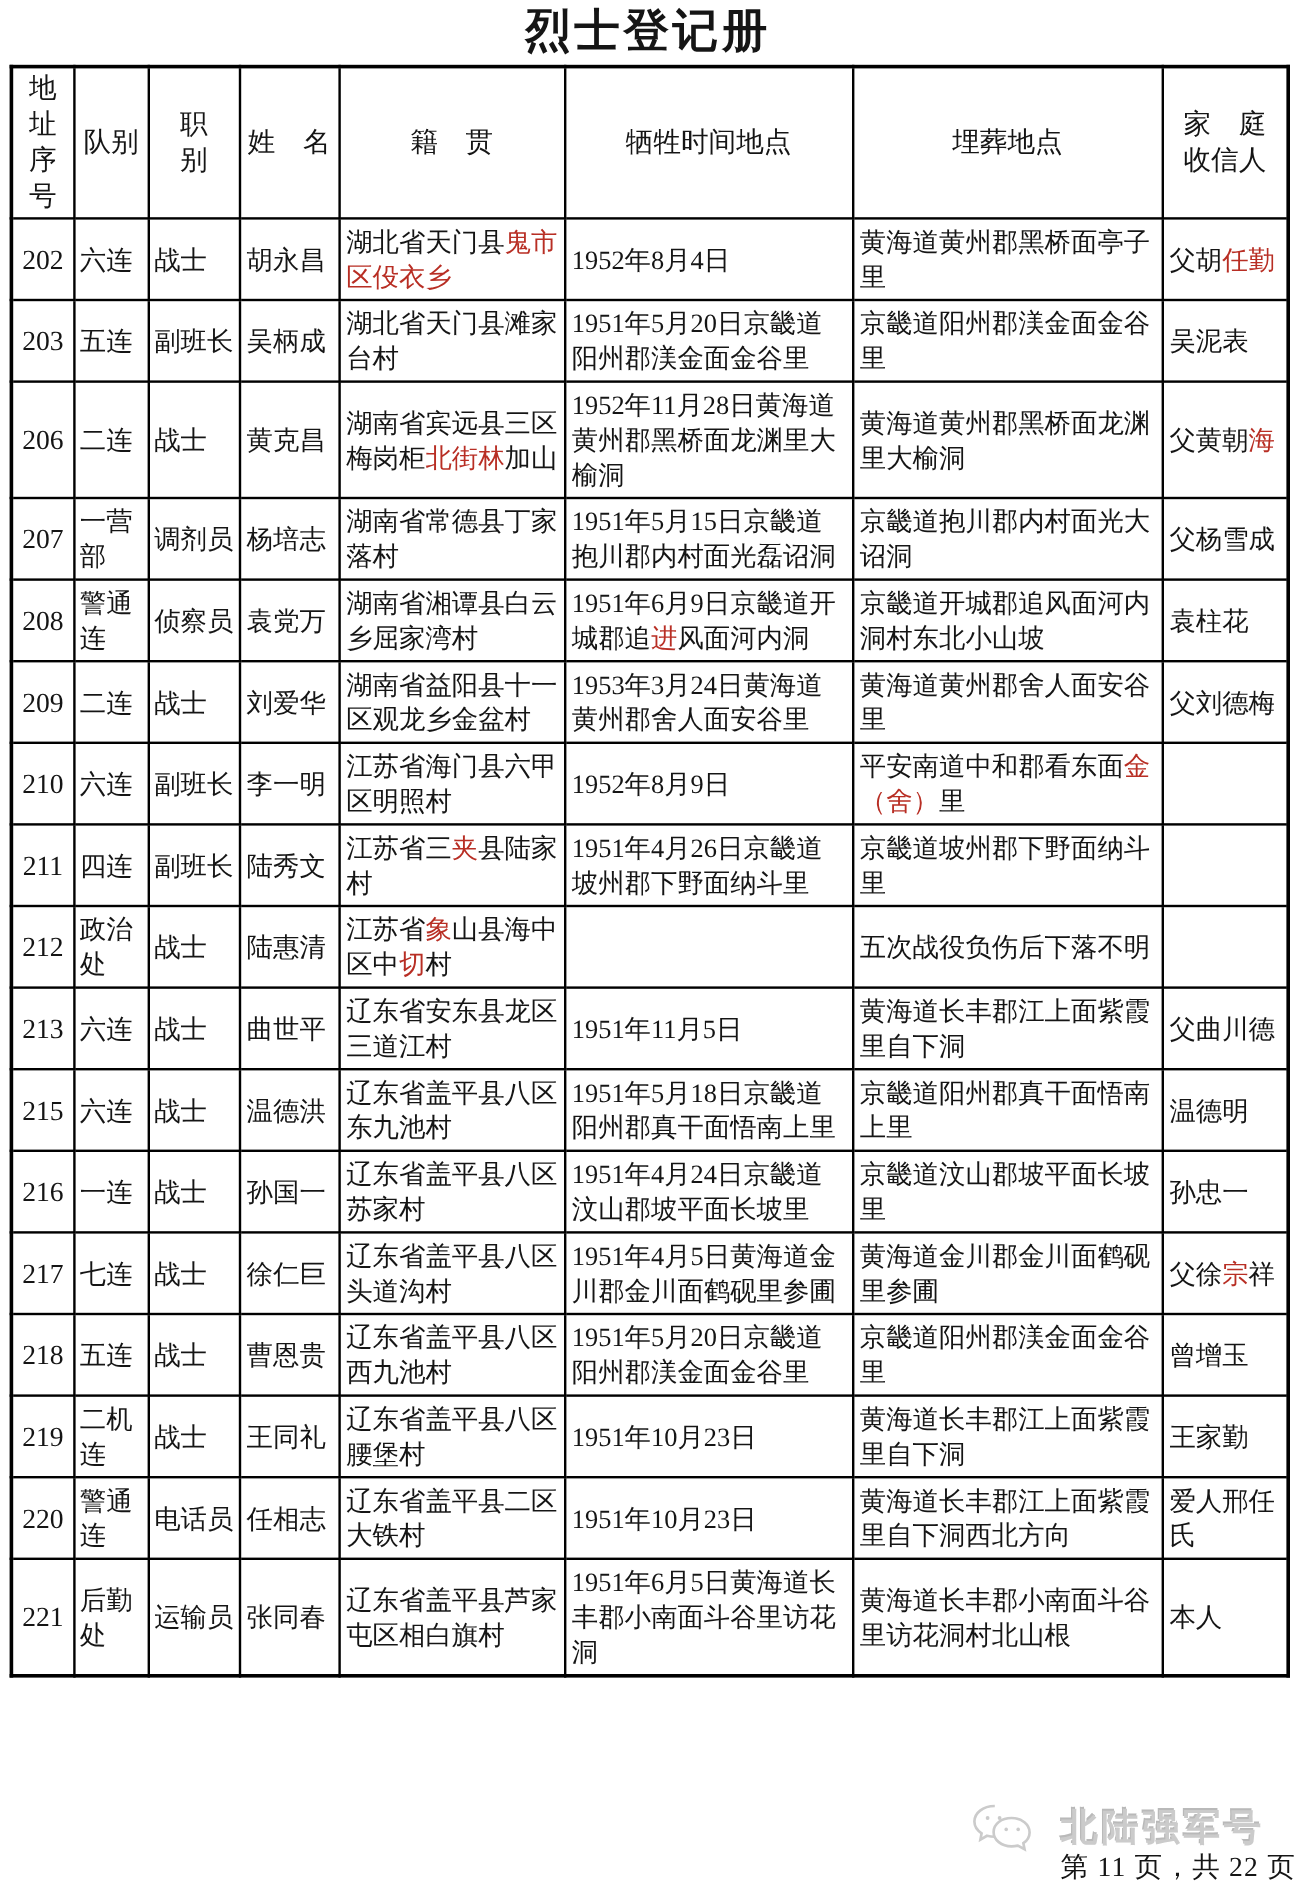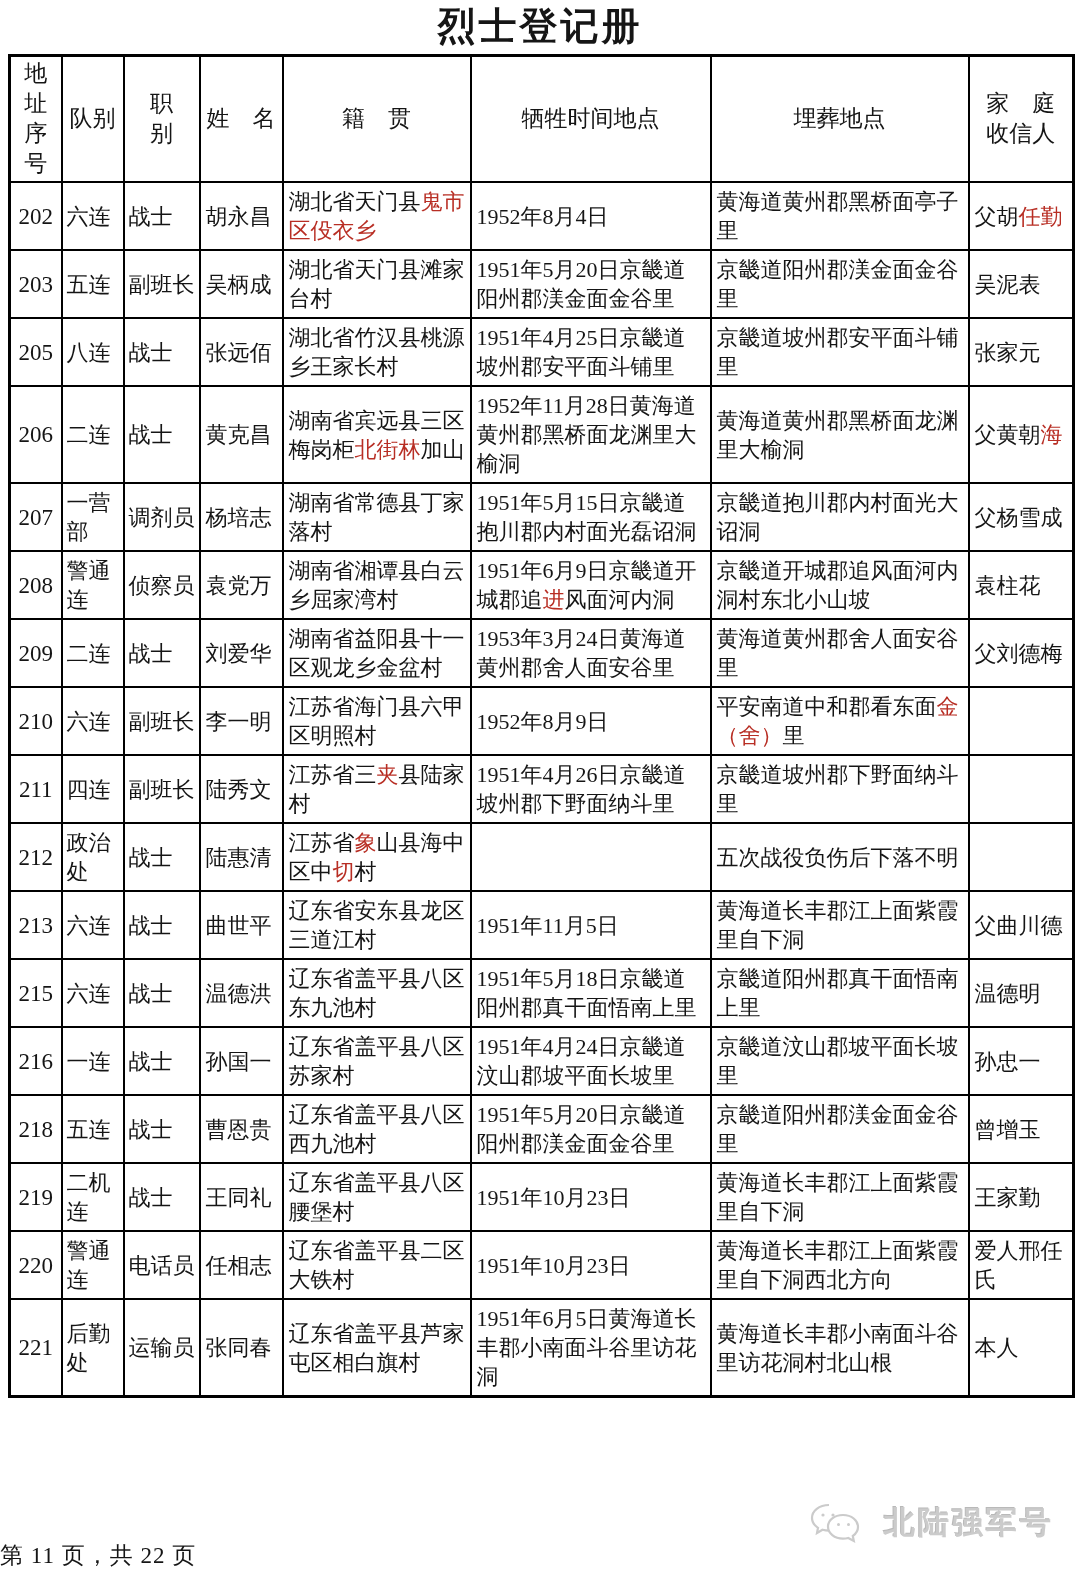--- a/index.html
+++ b/index.html
@@ -50,21 +50,21 @@
     position:absolute;top:1502px;right:26px;
     display:flex;align-items:center;gap:23px;
     color:var(--wm);
     font-size:31px;font-weight:bold;letter-spacing:3px;
     font-family:"Liberation Sans","DejaVu Sans",sans-serif;
     text-shadow:1px 1px 0 #ffffff, -1px -1px 0 #b9b9b9;
   }
   .watermark svg{display:block;}
   .page-number{
     position:absolute;top:1540px;left:0;width:100%;
-    text-align:left;font-size:23px;letter-spacing:1px;
+    text-align:right;font-size:23px;letter-spacing:1px;
   }
 </style>
 </head>
 <body>
 
 <div class="page">
 
   <h1 class="title">烈士登记册</h1>
 
   <table class="registry">
@@ -108,30 +108,20 @@
           <td class="c-serial">203</td>
           <td class="c-unit">五连</td>
           <td class="c-rank">副班长</td>
           <td class="c-name">吴柄成</td>
           <td class="c-origin">湖北省天门县滩家台村</td>
           <td class="c-sacrifice">1951年5月20日京畿道阳州郡渼金面金谷里</td>
           <td class="c-burial">京畿道阳州郡渼金面金谷里</td>
           <td class="c-recipient">吴泥表</td>
         </tr>
         <tr>
-          <td class="c-serial">205</td>
-          <td class="c-unit">八连</td>
-          <td class="c-rank">战士</td>
-          <td class="c-name">张远佰</td>
-          <td class="c-origin">湖北省竹汉县桃源乡王家长村</td>
-          <td class="c-sacrifice">1951年4月25日京畿道坡州郡安平面斗铺里</td>
-          <td class="c-burial">京畿道坡州郡安平面斗铺里</td>
-          <td class="c-recipient">张家元</td>
-        </tr>
-        <tr>
           <td class="c-serial">206</td>
           <td class="c-unit">二连</td>
           <td class="c-rank">战士</td>
           <td class="c-name">黄克昌</td>
           <td class="c-origin"><span>湖南省宾远县三区梅岗柜</span><span class="red">北街林</span><span>加山</span></td>
           <td class="c-sacrifice">1952年11月28日黄海道黄州郡黑桥面龙渊里大榆洞</td>
           <td class="c-burial">黄海道黄州郡黑桥面龙渊里大榆洞</td>
           <td class="c-recipient"><span>父黄朝</span><span class="red">海</span></td>
         </tr>
         <tr>
@@ -216,20 +206,30 @@
         </tr>
         <tr>
           <td class="c-serial">216</td>
           <td class="c-unit">一连</td>
           <td class="c-rank">战士</td>
           <td class="c-name">孙国一</td>
           <td class="c-origin">辽东省盖平县八区苏家村</td>
           <td class="c-sacrifice">1951年4月24日京畿道汶山郡坡平面长坡里</td>
           <td class="c-burial">京畿道汶山郡坡平面长坡里</td>
           <td class="c-recipient">孙忠一</td>
+        </tr>
+        <tr>
+          <td class="c-serial">217</td>
+          <td class="c-unit">七连</td>
+          <td class="c-rank">战士</td>
+          <td class="c-name">徐仁巨</td>
+          <td class="c-origin">辽东省盖平县八区头道沟村</td>
+          <td class="c-sacrifice">1951年4月5日黄海道金川郡金川面鹤砚里参圃</td>
+          <td class="c-burial">黄海道金川郡金川面鹤砚里参圃</td>
+          <td class="c-recipient"><span>父徐</span><span class="red">宗</span><span>祥</span></td>
         </tr>
         <tr>
           <td class="c-serial">218</td>
           <td class="c-unit">五连</td>
           <td class="c-rank">战士</td>
           <td class="c-name">曹恩贵</td>
           <td class="c-origin">辽东省盖平县八区西九池村</td>
           <td class="c-sacrifice">1951年5月20日京畿道阳州郡渼金面金谷里</td>
           <td class="c-burial">京畿道阳州郡渼金面金谷里</td>
           <td class="c-recipient">曾增玉</td>

